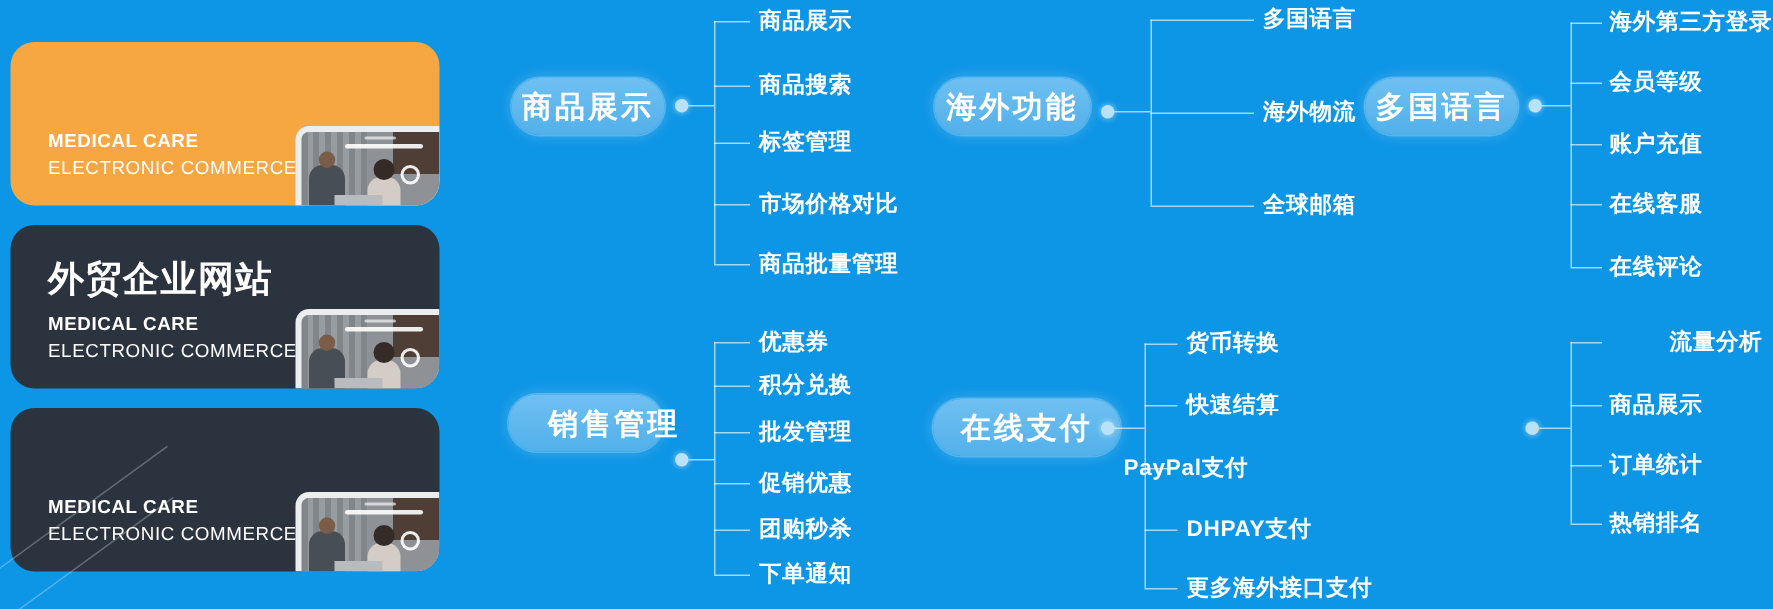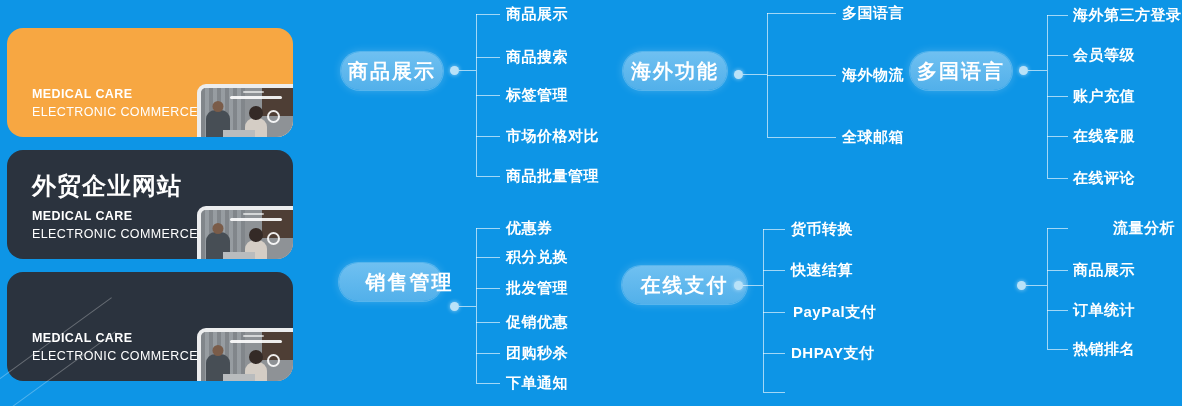--- a/index.html
+++ b/index.html
@@ -227,24 +227,25 @@
         <span>在线支付</span>
       </div>
       <div class="tdot" style="left: 733.5px; top: 280.5px;"></div>
       <div class="tline" style="left: 743px; top: 285px; width: 20px; height: 1px;"></div>
       <div class="tline" style="left: 763px; top: 229px; width: 1px; height: 163px;"></div>
       <div class="tline" style="left: 763px; top: 229px; width: 22px; height: 1px;"></div>
       <div class="leaf" style="left: 791px; top: 229px;">货币转换</div>
       <div class="tline" style="left: 763px; top: 270px; width: 22px; height: 1px;"></div>
       <div class="leaf" style="left: 791px; top: 270px;">快速结算</div>
       <div class="tline" style="left: 763px; top: 312px; width: 22px; height: 1px;"></div>
-      <div class="leaf" style="left: 793px; top: 312px; text-align: center;">PayPal支付</div>
+      <div class="leaf" style="left: 749px; top: 312px; text-align: center;">PayPal支付</div>
       <div class="tline" style="left: 763px; top: 353px; width: 22px; height: 1px;"></div>
       <div class="leaf" style="left: 791px; top: 353px;">DHPAY支付</div>
       <div class="tline" style="left: 763px; top: 392px; width: 22px; height: 1px;"></div>
+      <div class="leaf" style="left: 791px; top: 392px;">更多海外接口支付</div>
       <div class="tdot" style="left: 1016.5px; top: 280.5px;"></div>
       <div class="tline" style="left: 1026px; top: 285px; width: 21px; height: 1px;"></div>
       <div class="tline" style="left: 1047px; top: 228px; width: 1px; height: 121px;"></div>
       <div class="tline" style="left: 1047px; top: 228px; width: 21px; height: 1px;"></div>
       <div class="leaf" style="left: 1073px; top: 228px; margin-left: 40px;">流量分析</div>
       <div class="tline" style="left: 1047px; top: 270px; width: 21px; height: 1px;"></div>
       <div class="leaf" style="left: 1073px; top: 270px;">商品展示</div>
       <div class="tline" style="left: 1047px; top: 310px; width: 21px; height: 1px;"></div>
       <div class="leaf" style="left: 1073px; top: 310px;">订单统计</div>
       <div class="tline" style="left: 1047px; top: 349px; width: 21px; height: 1px;"></div>

